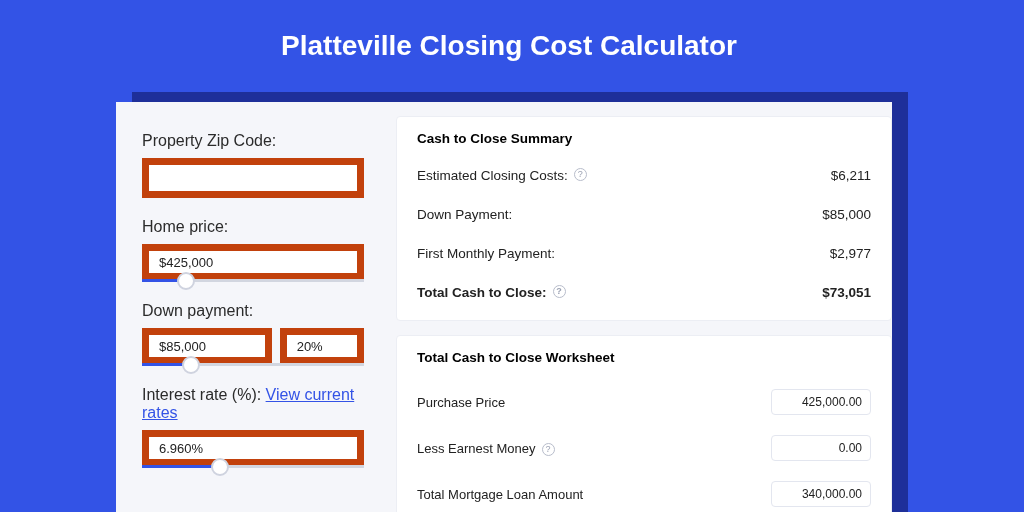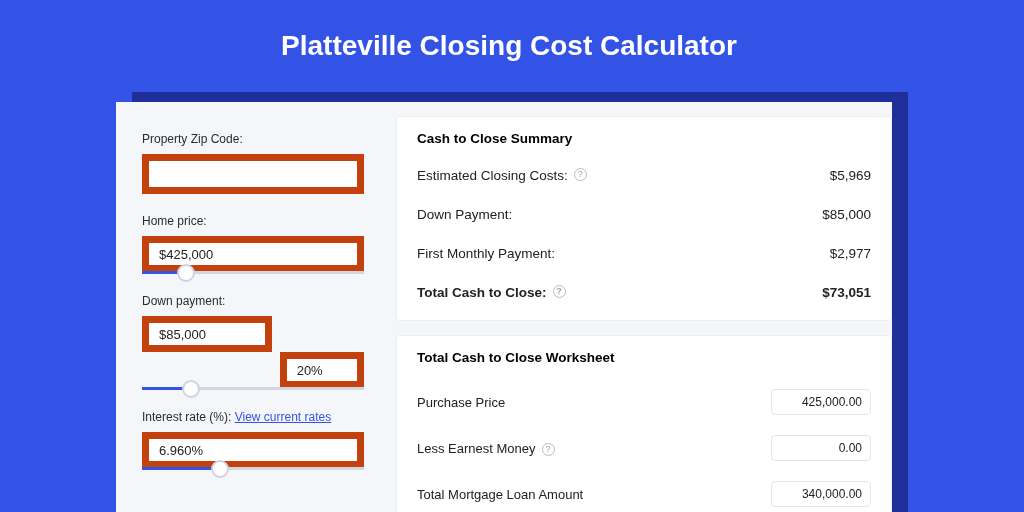--- a/index.html
+++ b/index.html
@@ -24,21 +24,21 @@
     background: #f5f6fa;
     display: flex;
   }
 
   .sidebar {
     width: 270px;
     padding: 30px 22px 0 26px;
   }
   .field { margin-bottom: 20px; }
   .field-label {
-    font-size: 12px; color: #2b2b2b;
+    font-size: 16px; color: #2b2b2b;
     margin-bottom: 8px; display: block;
   }
   .text-input {
     width: 100%;
     height: 36px;
     border: 7px solid #c2410c;
     background: #fff;
     font-size: 13px;
     padding: 0 10px;
     color: #222;
@@ -59,21 +59,21 @@
     position: absolute;
     top: 50%; transform: translate(-50%, -50%);
     width: 18px; height: 18px;
     background: #fff;
     border: 2px solid #cfd3df;
     border-radius: 50%;
   }
 
   .row-inputs { display: flex; gap: 8px; }
   .row-inputs .text-input:first-child { flex: 1.9; }
-  .row-inputs .text-input:last-child  { flex: 1; margin-top: 36px; }
+  .row-inputs .text-input:last-child  { flex: 1; }
 
   .rates-link { color: #3353e6; }
 
   .main {
     flex: 1;
     padding: 14px 0 0 10px;
   }
   .card {
     background: #fff;
     border: 1px solid #eceef4;
@@ -170,21 +170,21 @@
   <div class="main">
 
     <div class="card">
       <div class="card-title">Cash to Close Summary</div>
 
       <div class="summary-row">
         <span class="left">
           <span>Estimated Closing Costs:</span>
           <span class="help-icon">?</span>
         </span>
-        <span>$5,969</span>
+        <span>$6,211</span>
       </div>
 
       <div class="summary-row">
         <span class="left">
           <span>Down Payment:</span>
         </span>
         <span>$85,000</span>
       </div>
 
       <div class="summary-row">

